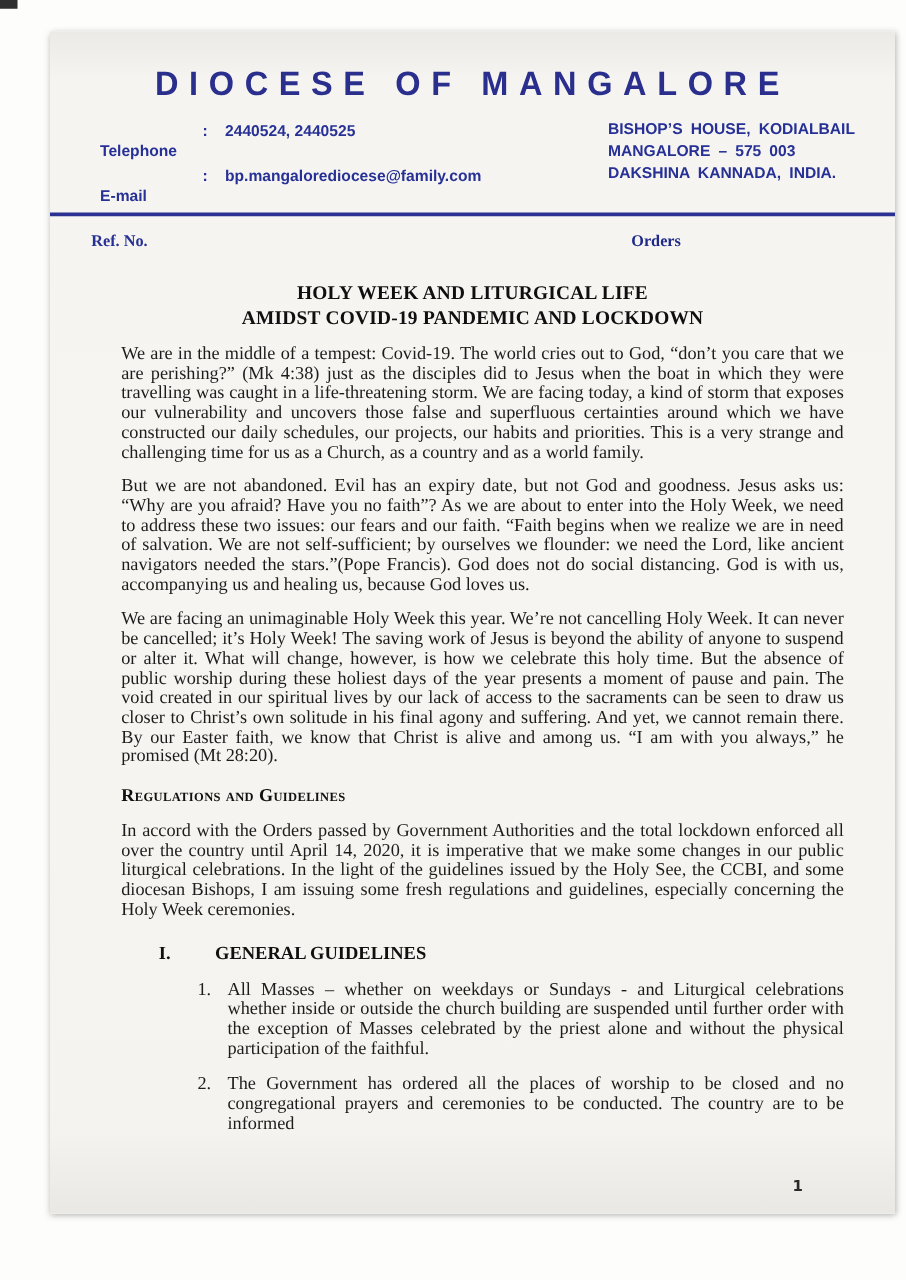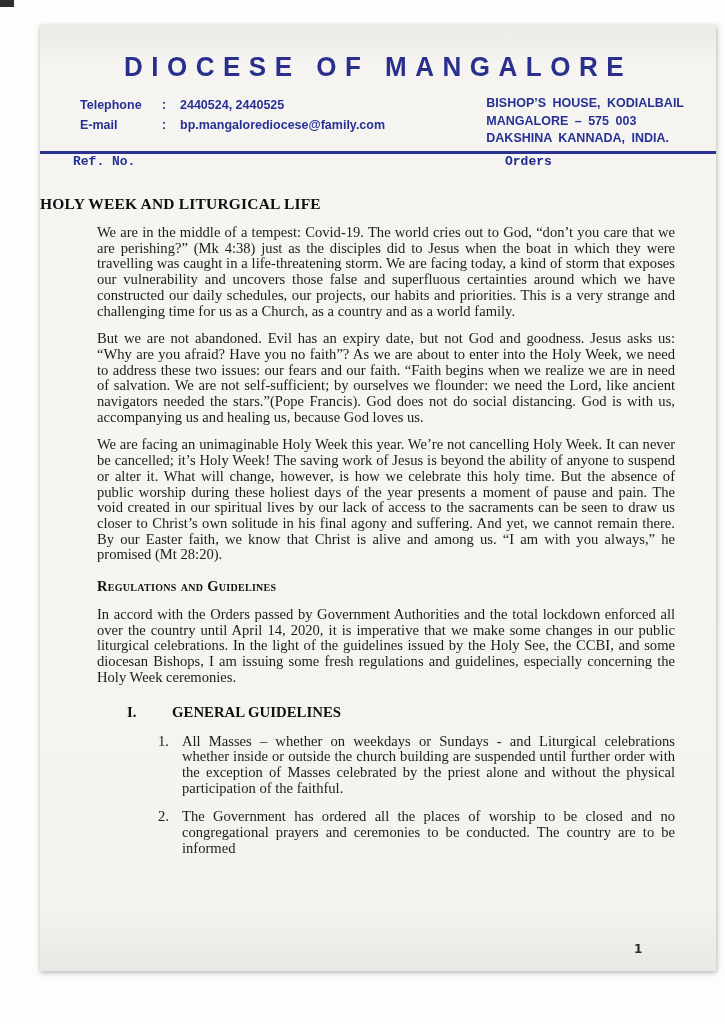--- a/index.html
+++ b/index.html
@@ -35,44 +35,44 @@
   .lh-row {
     display: flex;
     justify-content: space-between;
     margin: 12px 32px 0 40px;
     font-family: "Liberation Sans", sans-serif;
     font-weight: 700;
     color: #273195;
   }
   .contact { font-size: 12.5px; }
   .contact-line { display: flex; line-height: 20px; }
-  .c-label { width: 82px; }
+  .c-label { width: 82px; margin-top: 16px; }
   .c-colon { width: 18px; }
   .address { font-size: 12.5px; line-height: 17.5px; word-spacing: 3px; }
   .rule {
     margin-top: 3px;
     height: 3px;
     background: #2b3190;
   }
   
   .ref-row {
     position: relative;
-    margin-top: 0;
+    margin-top: 12px;
     height: 16px;
-    font-family: Liberation Mono, monospace;
+    font-family: Liberation Serif, serif;
     font-weight: 700;
     font-size: 13px;
     color: #273195;
   }
   .ref-label { position: absolute; left: 33px; }
   .dated-label { position: absolute; left: 465px; color: #1f2a88; }
   
   .doc-title {
     margin-top: 24px;
-    text-align: left;
+    text-align: center;
     font-weight: 700;
     font-size: 15.5px;
     line-height: 19.5px;
     color: #0f0f0f;
     letter-spacing: .2px;
   }
   .bodytext {
     margin: 0 41px 0 57px;
     color: #1c1c1c;
   }
@@ -152,20 +152,21 @@
     <div class="rule"></div>
   </header>
 
   <div class="ref-row">
     <span class="ref-label">Ref.  No.</span>
     <span class="dated-label">Orders</span>
   </div>
 
   <div class="doc-title">
     <div>HOLY WEEK AND LITURGICAL LIFE</div>
+    <div>AMIDST COVID-19 PANDEMIC AND LOCKDOWN</div>
   </div>
 
   <div class="bodytext">
     <p class="para first">We are in the middle of a tempest: Covid-19. The world cries out to God, “don’t you care that we are perishing?” (Mk 4:38) just as the disciples did to Jesus when the boat in which they were travelling was caught in a life-threatening storm. We are facing today, a kind of storm that exposes our vulnerability and uncovers those false and superfluous certainties around which we have constructed our daily schedules, our projects, our habits and priorities. This is a very strange and challenging time for us as a Church, as a country and as a world family.</p>
     <p class="para">But we are not abandoned. Evil has an expiry date, but not God and goodness. Jesus asks us: “Why are you afraid? Have you no faith”? As we are about to enter into the Holy Week, we need to address these two issues: our fears and our faith. “Faith begins when we realize we are in need of salvation. We are not self-sufficient; by ourselves we flounder: we need the Lord, like ancient navigators needed the stars.”(Pope Francis). God does not do social distancing. God is with us, accompanying us and healing us, because God loves us.</p>
     <p class="para">We are facing an unimaginable Holy Week this year. We’re not cancelling Holy Week. It can never be cancelled; it’s Holy Week! The saving work of Jesus is beyond the ability of anyone to suspend or alter it. What will change, however, is how we celebrate this holy time. But the absence of public worship during these holiest days of the year presents a moment of pause and pain. The void created in our spiritual lives by our lack of access to the sacraments can be seen to draw us closer to Christ’s own solitude in his final agony and suffering. And yet, we cannot remain there. By our Easter faith, we know that Christ is alive and among us. “I am with you always,” he promised (Mt 28:20).</p>
 
     <div class="sec-head">
       <div>Regulations and Guidelines</div>
     </div>

